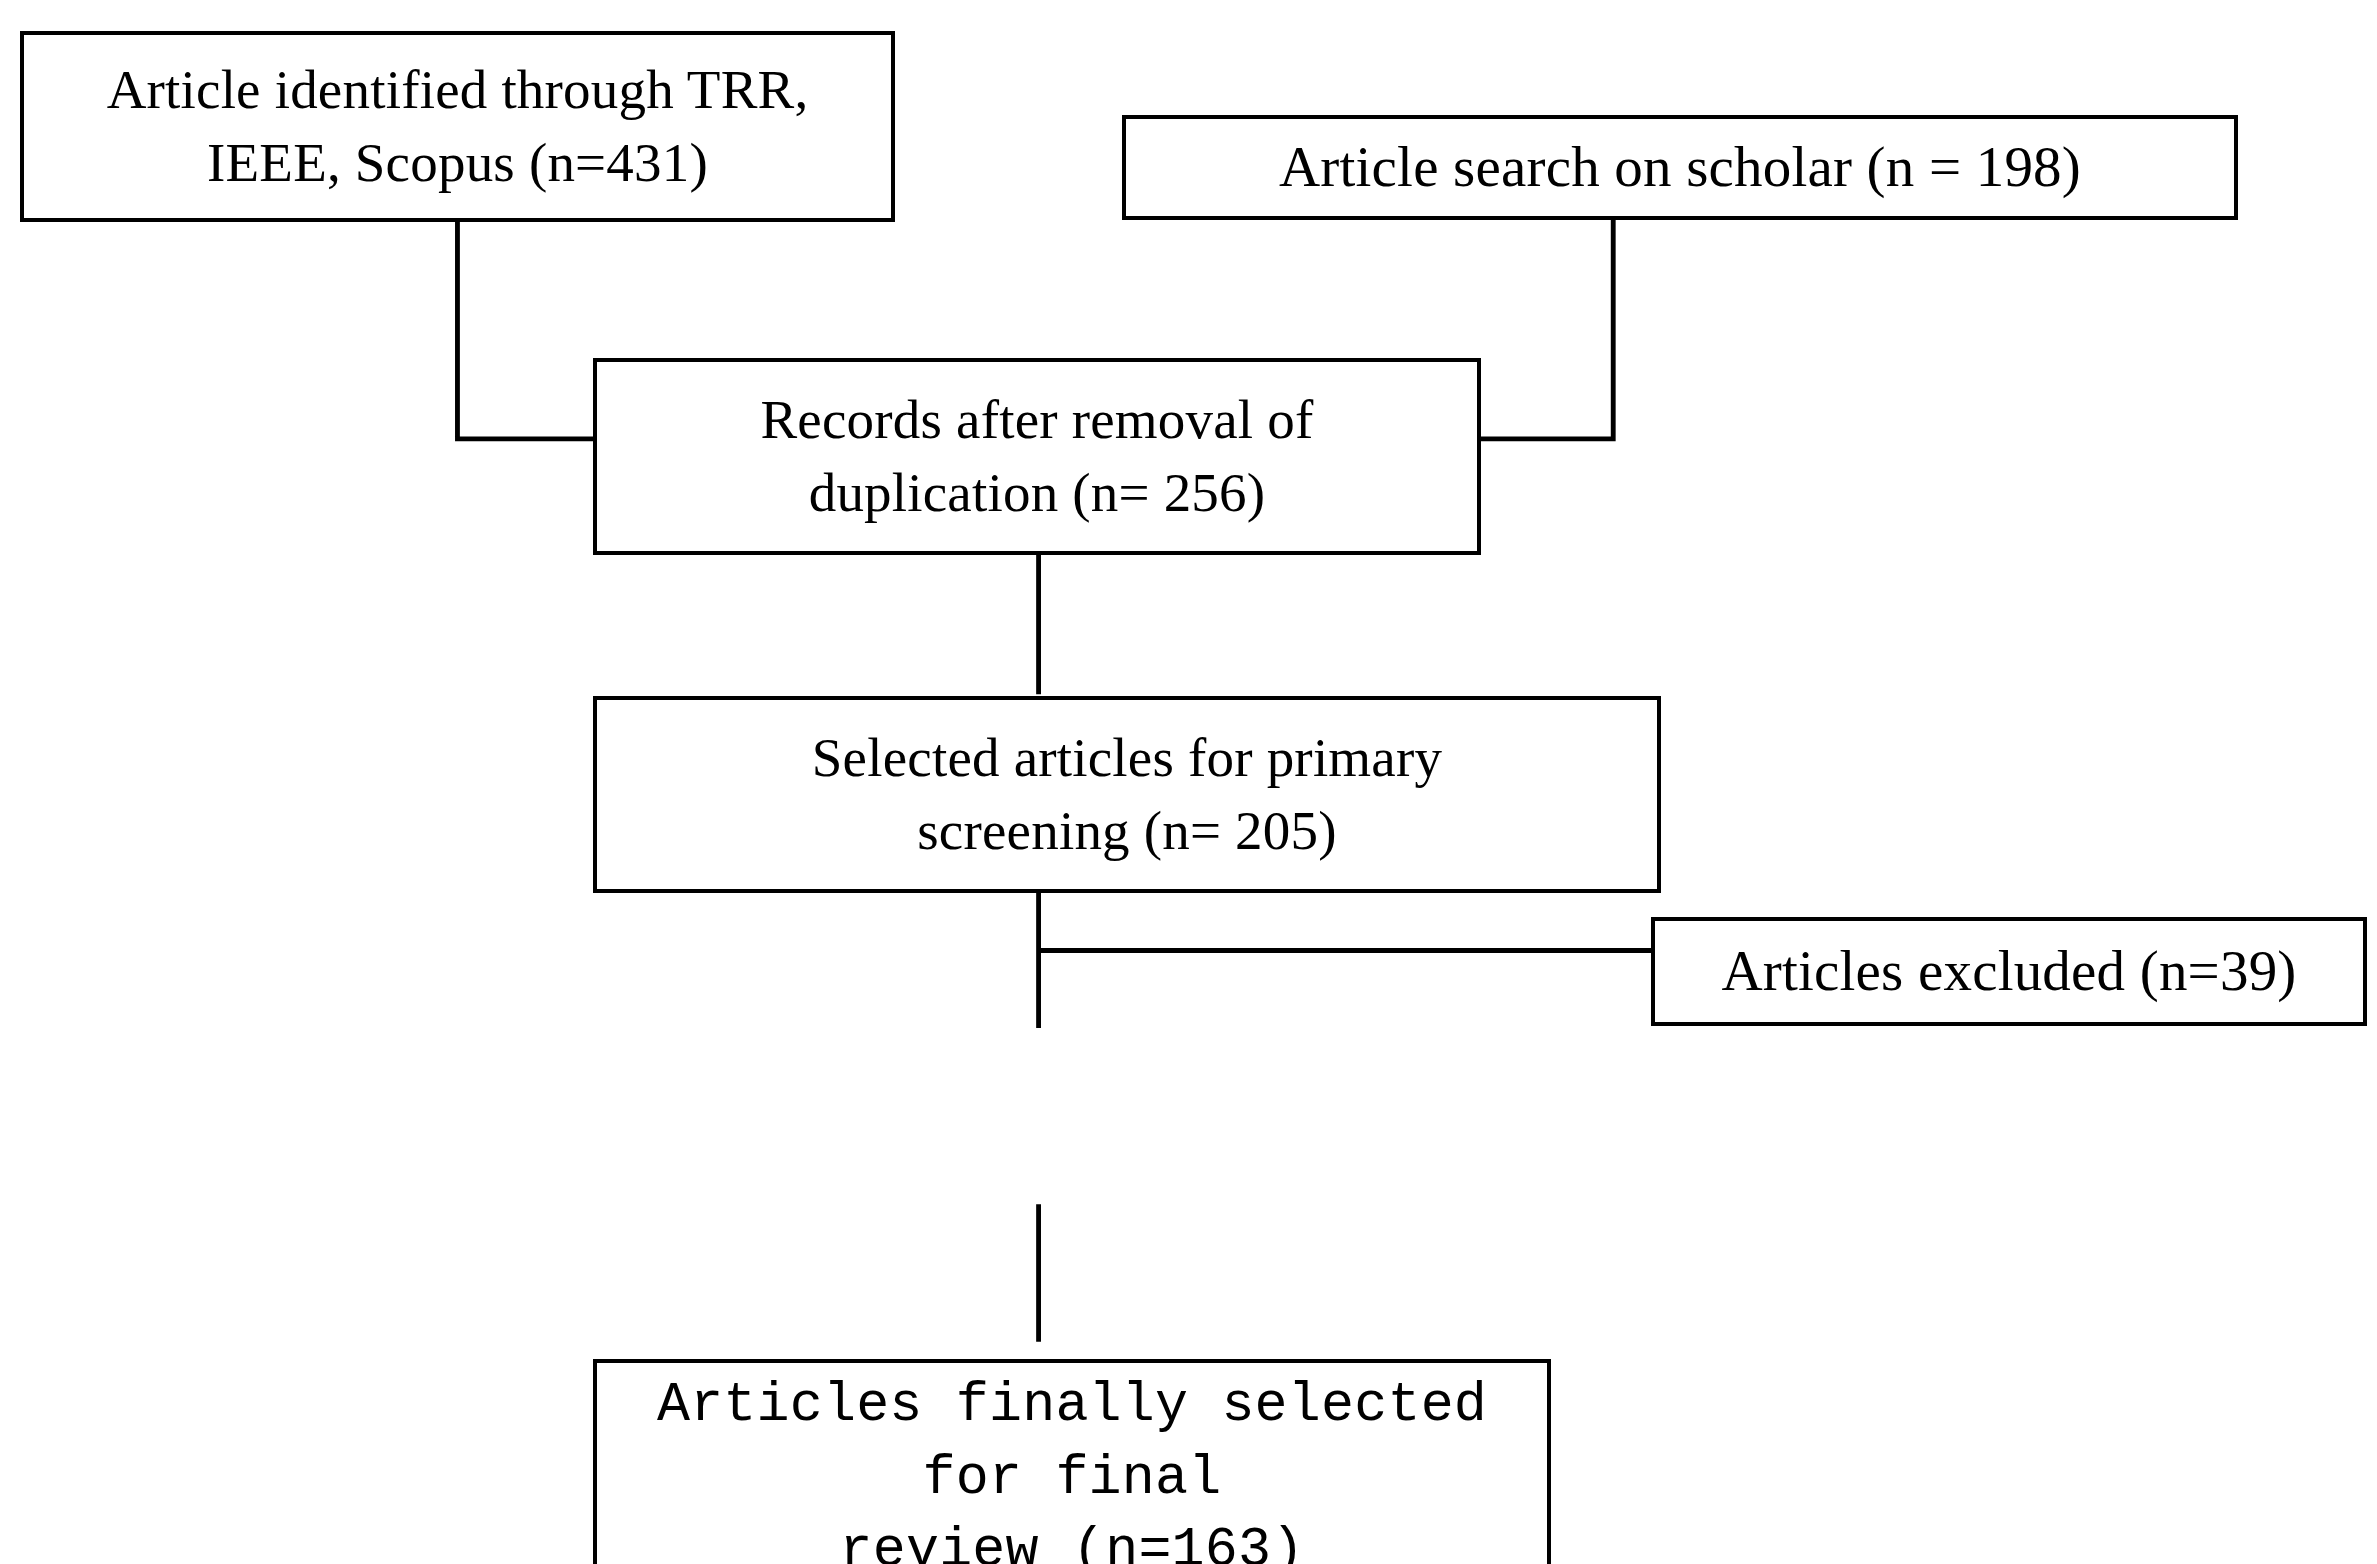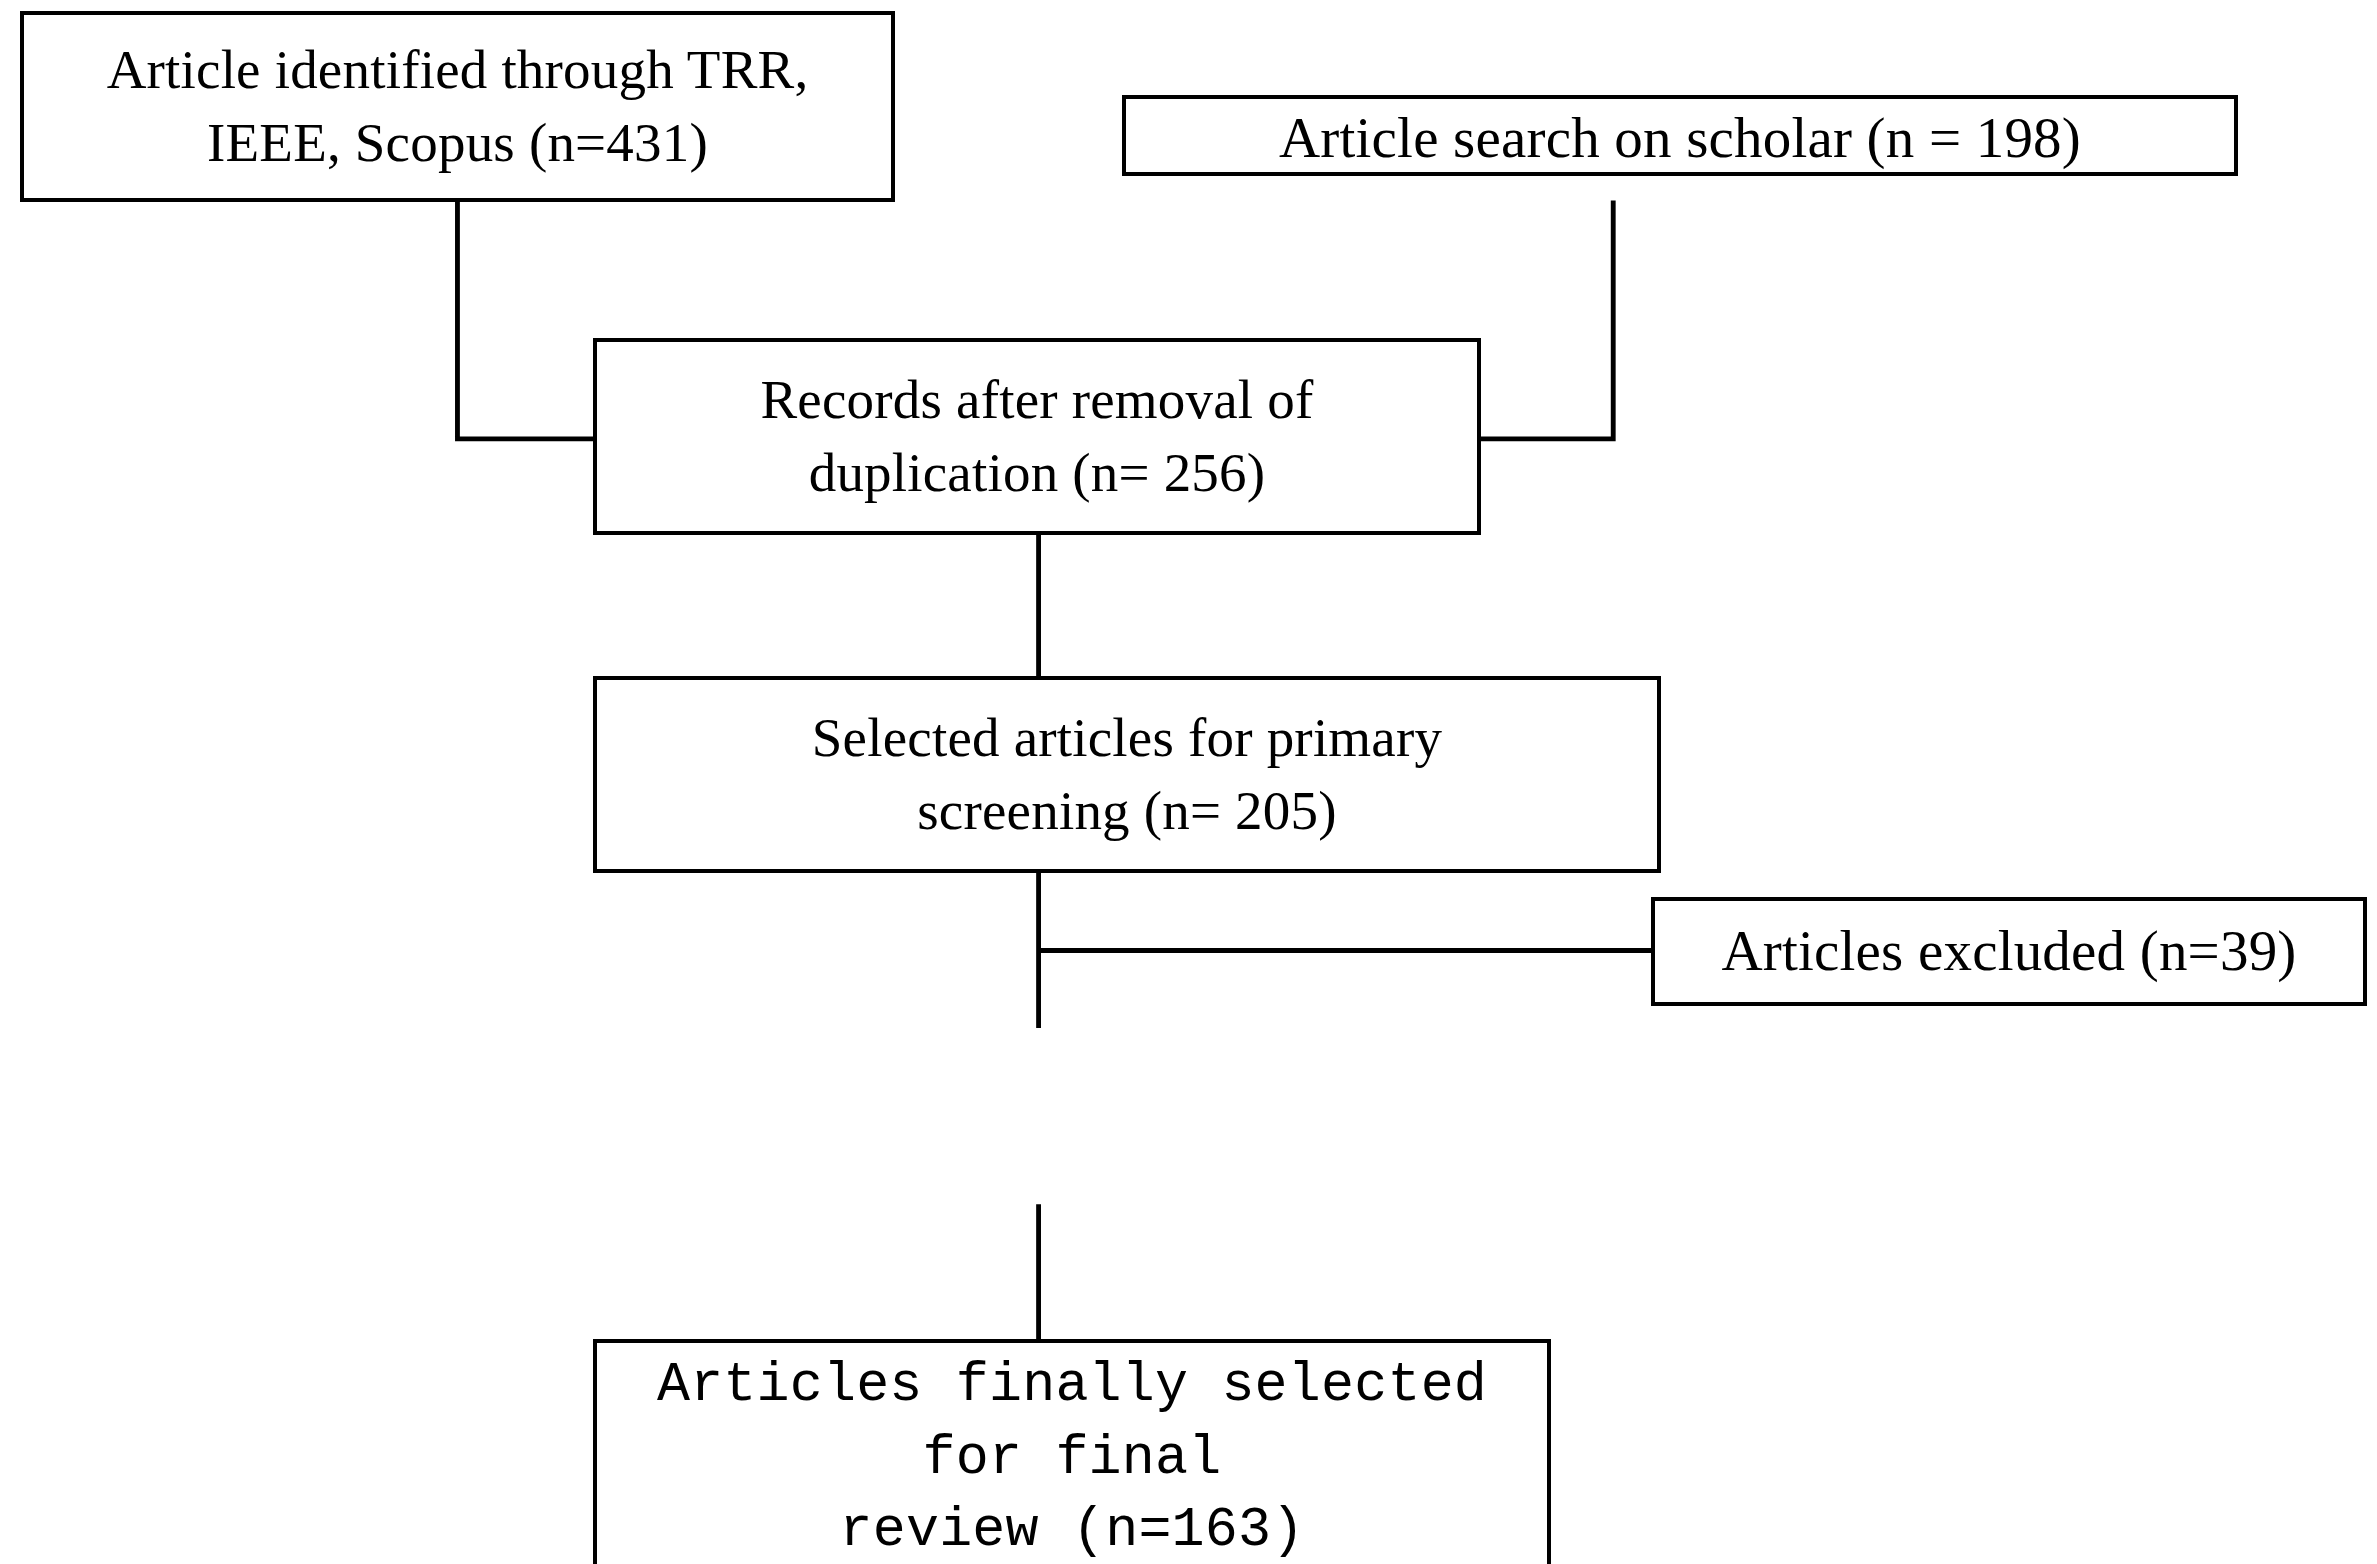--- a/index.html
+++ b/index.html
@@ -25,20 +25,21 @@
   }
   .node {
     position: absolute;
     box-sizing: border-box;
     border: 4px solid #000000;
     background: #ffffff;
     display: flex;
     align-items: center;
     justify-content: center;
     text-align: center;
+    margin-top: 20px;
   }
   .node .node-label {
     display: block;
     color: #000000;
     font-size: 55px;
     line-height: 1.32;
     letter-spacing: 0.2px;
     padding: 0 14.6px;
     white-space: pre-line;
   }
@@ -65,21 +66,21 @@
     <path d="M 1285 1176 L 2045 1176" fill="none" stroke="#000000" stroke-width="6"></path>
 
     <path d="M 1285 1490 L 1285 1660" fill="none" stroke="#000000" stroke-width="6"></path>
   </svg>
 
   <div class="node" style="left:20px; top:11.3px; width:875px; height:191px;">
     <span class="node-label">Article identified through TRR,
 IEEE, Scopus (n=431)</span>
   </div>
 
-  <div class="node single" style="left:1122px; top:95px; width:1116px; height:81px;align-items:flex-end;">
+  <div class="node single" style="left:1122px; top:95px; width:1116px; height:105px;">
     <span class="node-label">Article search on scholar (n = 198)</span>
   </div>
 
   <div class="node" style="left:593px; top:338px; width:888px; height:197px;">
     <span class="node-label">Records after removal of
 duplication (n= 256)</span>
   </div>
 
   <div class="node" style="left:593px; top:676px; width:1068px; height:197px;">
     <span class="node-label">Selected articles for primary

